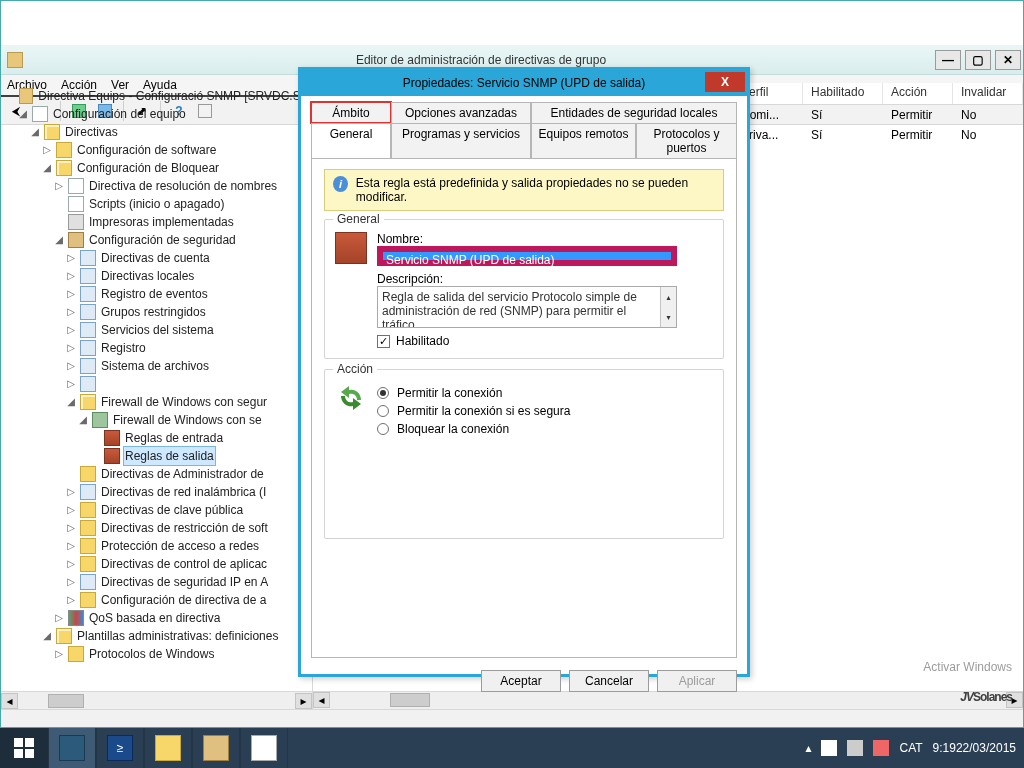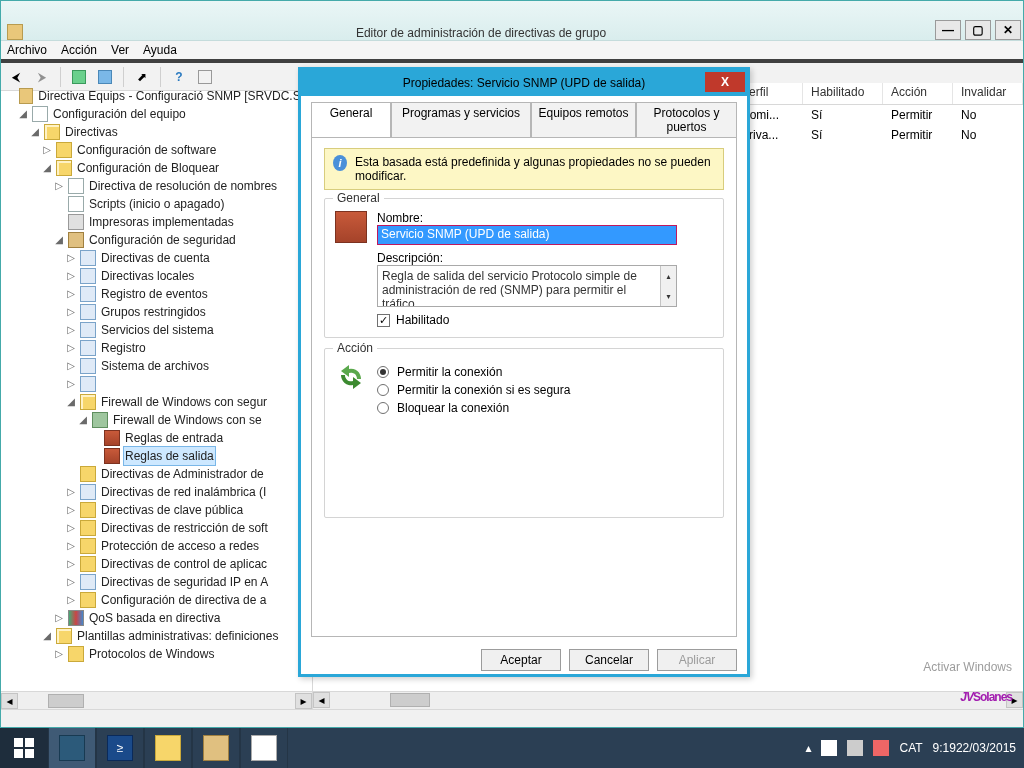--- a/index.html
+++ b/index.html
@@ -1,26 +1,26 @@
 <!DOCTYPE html>
 <html><head>
 <meta charset="utf-8">
 <style>
 * { box-sizing: border-box; font-family: "Segoe UI", Tahoma, sans-serif; font-size: 12px; }
 html, body { margin: 0; padding: 0; width: 1024px; height: 768px; overflow: hidden; background: #fff; }
 
 
 .main-window { position: absolute; left: 0; top: 0; width: 1024px; height: 728px; background: #fff; border: 1px solid #4aa; }
-.title-bar { height: 40px; background: linear-gradient(#eaf6f6,#d9eded); display: flex; align-items: flex-end; border-bottom: 1px solid #c5dcdc; }
+.title-bar { height: 30px; background: linear-gradient(#eaf6f6,#d9eded); display: flex; align-items: center; border-bottom: 1px solid #c5dcdc; margin-top: 44px; }
 .title-bar .icon { width: 16px; height: 16px; margin: 0 6px; background: #e9c77a; border: 1px solid #b89b4f; }
 .title-bar .title { flex: 1; text-align: center; color: #333; }
 .title-bar .win-btns { display: flex; }
 .title-bar .win-btn { width: 26px; height: 20px; margin: 0 2px; background: #e8e8e8; border: 1px solid #9a9a9a; display: flex; align-items: center; justify-content: center; font-weight: bold; cursor: pointer; }
 
-.menu-bar { height: 22px; background: #f5f5f5; display: flex; align-items: center; padding: 0 6px; border-bottom: 4px solid #404040; }
+.menu-bar { height: 22px; background: #f5f5f5; display: flex; align-items: center; padding: 0 6px; border-bottom: 2px solid #404040; }
 .menu-bar span { margin-right: 14px; cursor: pointer; }
 
 .tool-bar { height: 28px; background: #f2f2f2; display: flex; align-items: center; padding: 0 4px; gap: 4px; border-bottom: 1px solid #d8d8d8; }
 .tool-btn { width: 22px; height: 22px; border: 1px solid transparent; display: flex; align-items: center; justify-content: center; cursor: pointer; }
 .tool-sep { width: 1px; height: 20px; background: #cfcfcf; margin: 0 3px; }
 
 .content { position: absolute; top: 82px; left: 0; right: 0; bottom: 18px; display: flex; }
 .tree-pane { width: 336px; border-right: 1px solid #d8d8d8; overflow: hidden; position: relative; }
 .tree-inner { height: calc(100% - 18px); overflow: hidden; }
 .tree-scroll { height: 18px; background: #efefef; border-top: 1px solid #d8d8d8; display:flex; align-items:center; }
@@ -75,21 +75,21 @@
 .info-box { background:#fdf7c5; border:1px solid #d8cd7d; padding:6px 8px; display:flex; align-items:flex-start; gap:8px; margin-bottom:8px; }
 .info-box .ii { width:16px; height:16px; border-radius:50%; background:#4a90d9; color:#fff; font-weight:bold; display:flex; align-items:center; justify-content:center; font-style:italic; font-size:11px; }
 
 .group { border:1px solid #d4d4d4; border-radius:2px; padding:12px 10px 10px 10px; margin-bottom:10px; position:relative; }
 .group > .legend { position:absolute; top:-8px; left:8px; background:#fff; padding:0 4px; color:#333; }
 .field-row { display:flex; align-items:flex-start; gap:10px; }
 .wall-icon { width:32px; height:32px; background:linear-gradient(#c85a3a,#a5432a); border:1px solid #7c3220; }
 .recycle-icon { width:32px; height:32px; position:relative; }
 .recycle-icon svg { width:32px; height:32px; }
 
-.txt-input { width: 300px; height: 20px; border:1px solid #be185d; background:#fff; padding:1px 3px; }
+.txt-input { width: 300px; height: 20px; border:6px solid #be185d; background:#fff; padding:1px 3px; }
 .txt-input.sel { background:#3399ff; color:#fff; }
 .txt-area { width: 300px; height:42px; border:1px solid #a9a9a9; background:#fff; padding:3px 16px 3px 4px; font-size:12px; color:#333; overflow:hidden; position:relative; }
 .spin { position:absolute; right:0; top:0; width:16px; height:100%; display:flex; flex-direction:column; }
 .spin div { flex:1; background:#f0f0f0; border-left:1px solid #c4c4c4; display:flex; align-items:center; justify-content:center; font-size:8px; cursor:pointer;}
 .chk { display:flex; align-items:center; gap:6px; margin-top:6px;}
 .chk .box { width:13px; height:13px; border:1px solid #707070; display:flex; align-items:center; justify-content:center; font-size:11px; background:#fff;}
 .radio { display:flex; align-items:center; gap:8px; margin:4px 0;}
 .radio .dot { width:12px; height:12px; border:1px solid #707070; border-radius:50%; display:flex; align-items:center; justify-content:center; background:#fff;}
 .radio .dot .inner { width:6px; height:6px; background:#333; border-radius:50%; }
 
@@ -103,21 +103,21 @@
 .taskbar .start .win { width:20px; height:20px; display:grid; grid-template-columns:1fr 1fr; grid-template-rows:1fr 1fr; gap:2px; }
 .taskbar .start .win div { background:#fff; }
 .taskbar .titem { width:48px; height:40px; display:flex; align-items:center; justify-content:center; cursor:pointer; border-left:1px solid #243546; border-right:1px solid #243546;}
 .taskbar .titem.active { background:#3f5a75; }
 .taskbar .titem .ico { width:26px; height:26px; }
 .taskbar .tray { margin-left:auto; display:flex; align-items:center; color:#fff; padding:0 8px; gap:10px; height:40px;}
 .taskbar .tray .clock { display:flex; flex-direction:row; align-items:flex-end; font-size:11px; line-height:13px;}
 .taskbar .tray .small-ico { width:16px; height:16px; }
 
 .watermark { position:absolute; right:12px; bottom:60px; color:#9c9c9c; font-size:13px; text-align:right;}
-.watermark .big { font-size:30px; font-weight:bold; color:#a21caf; letter-spacing:-1px;text-align:right;}
+.watermark .big { font-size:30px; font-weight:bold; color:#404040; letter-spacing:-1px;text-align:right;}
 .watermark .big .j { font-style:italic; }
 </style>
 </head>
 <body>
 
 <div class="main-window">
   <div class="title-bar">
     <span class="icon"></span>
     <span class="title">Editor de administración de directivas de grupo</span>
     <div class="win-btns">
@@ -393,29 +393,34 @@
   <div class="status-bar"></div>
 </div>
 
 <div class="dialog">
   <div class="dialog-title">
     <span class="t">Propiedades: Servicio SNMP (UPD de salida)</span>
     <div class="close">X</div>
   </div>
   <div class="dialog-body">
     <div class="tab-row">
+      <div class="tab hl" style="width:80px">Ámbito</div>
+      <div class="tab" style="width:140px">Opciones avanzadas</div>
+      <div class="tab" style="flex:1">Entidades de seguridad locales</div>
+    </div>
+    <div class="tab-row">
       <div class="tab active" style="width:80px">General</div>
       <div class="tab" style="width:140px">Programas y servicios</div>
       <div class="tab" style="width:105px">Equipos remotos</div>
       <div class="tab" style="flex:1">Protocolos y puertos</div>
     </div>
     <div class="tab-panel">
       <div class="info-box">
         <div class="ii">i</div>
-        <div>Esta basada está predefinida y algunas propiedades no se pueden modificar.</div>
+        <div>Esta regla está predefinida y salida propiedades no se pueden modificar.</div>
       </div>
 
       <div class="group">
         <div class="legend">General</div>
         <div class="field-row">
           <div class="wall-icon"></div>
           <div style="flex:1">
             <div>Nombre:</div>
             <div class="txt-input sel">Servicio SNMP (UPD de salida)</div>
             <div style="height:6px"></div>

